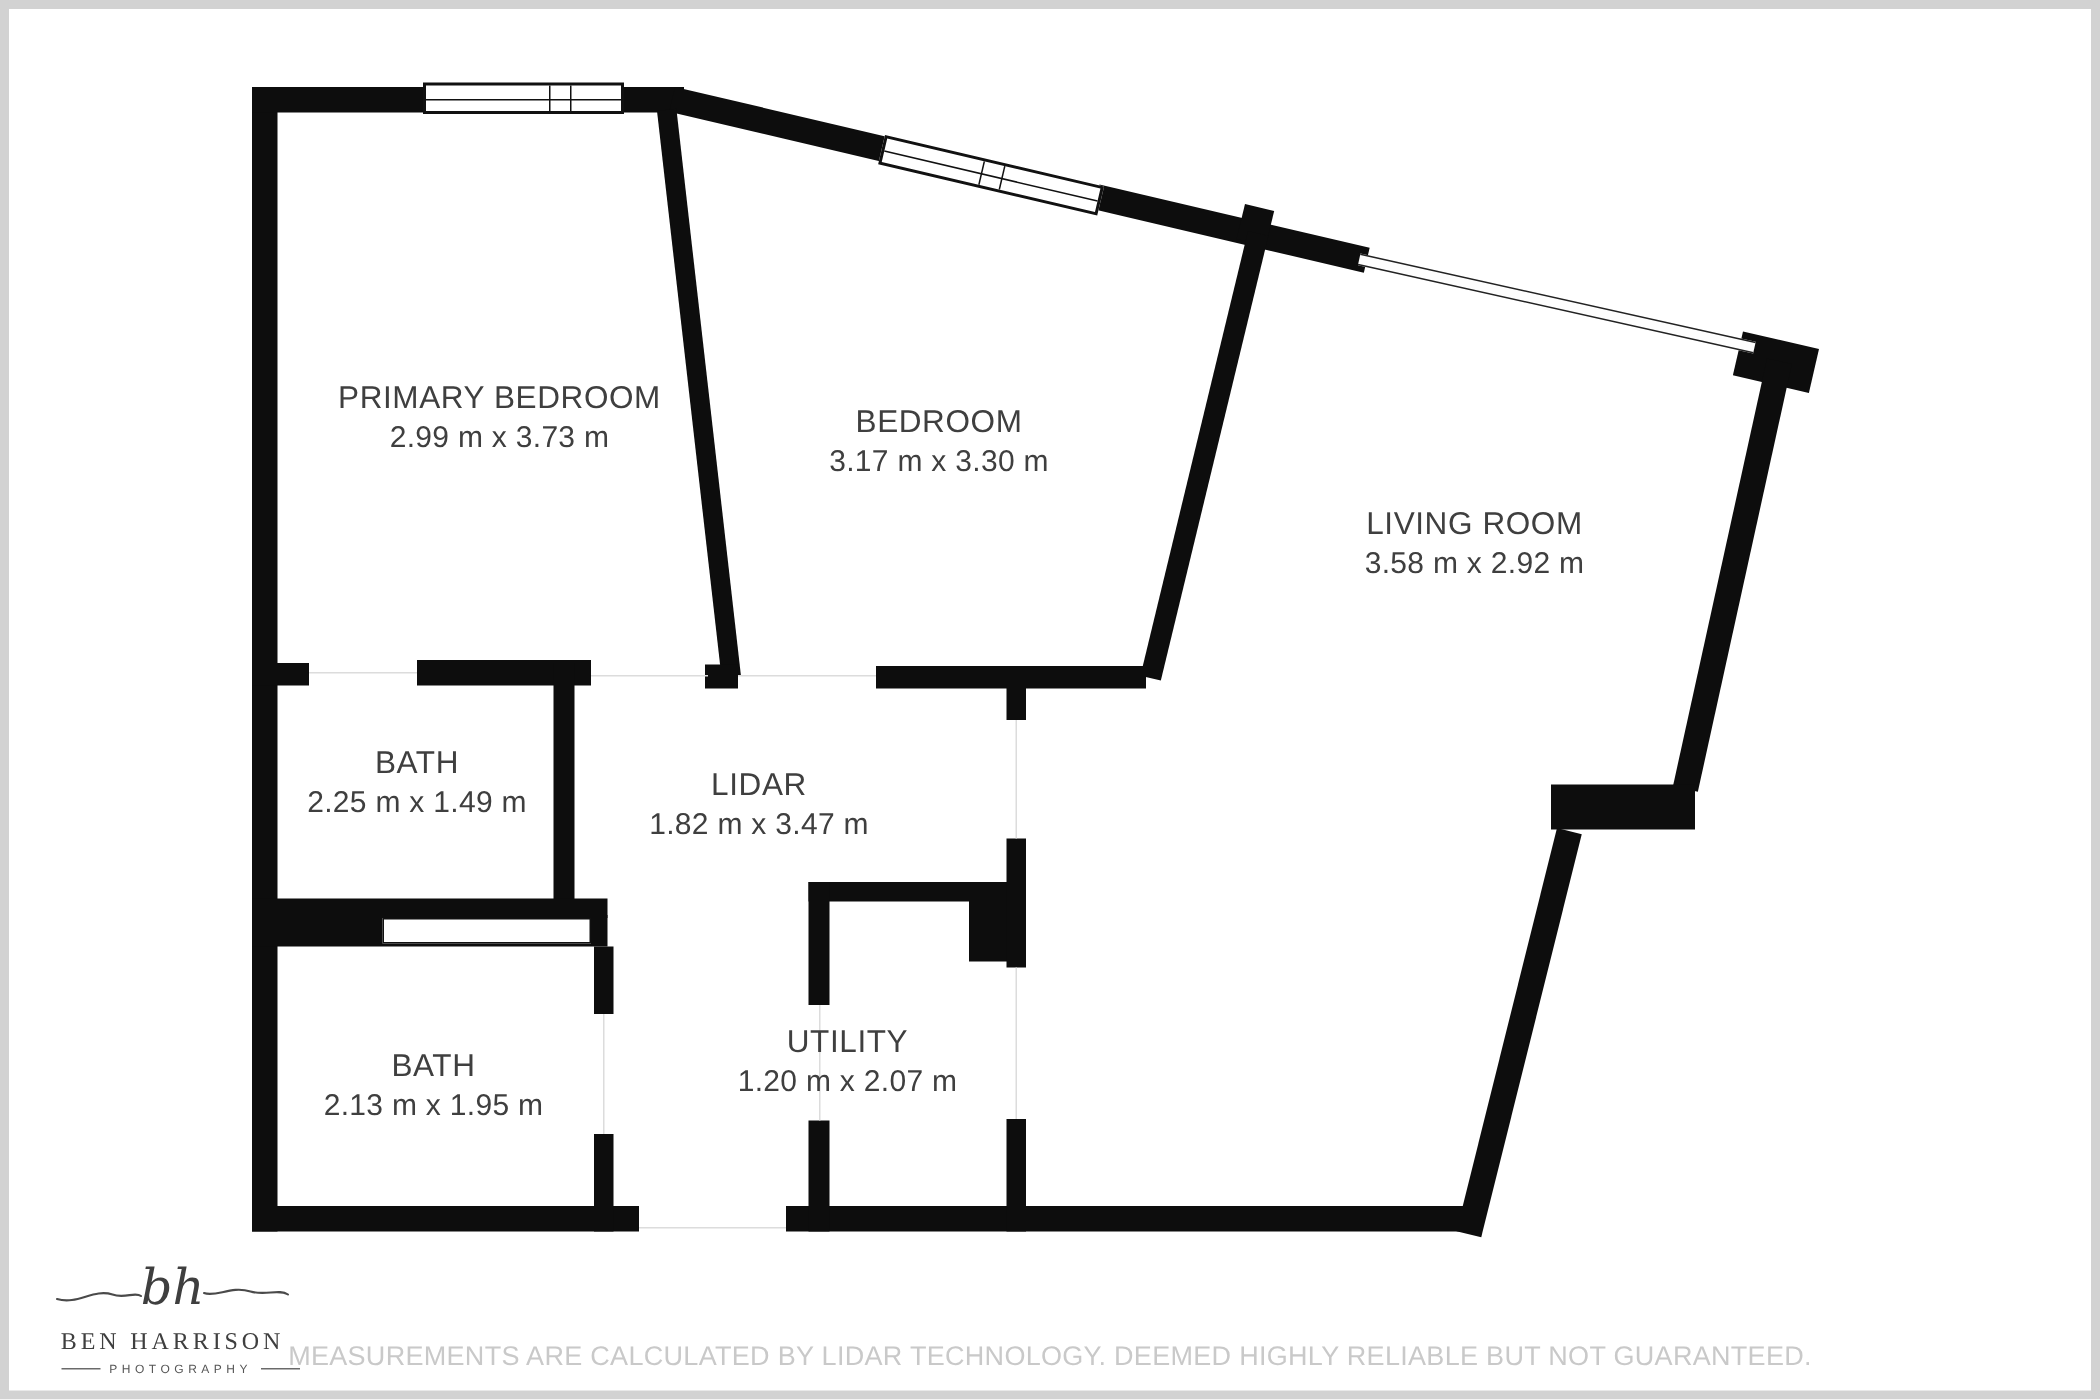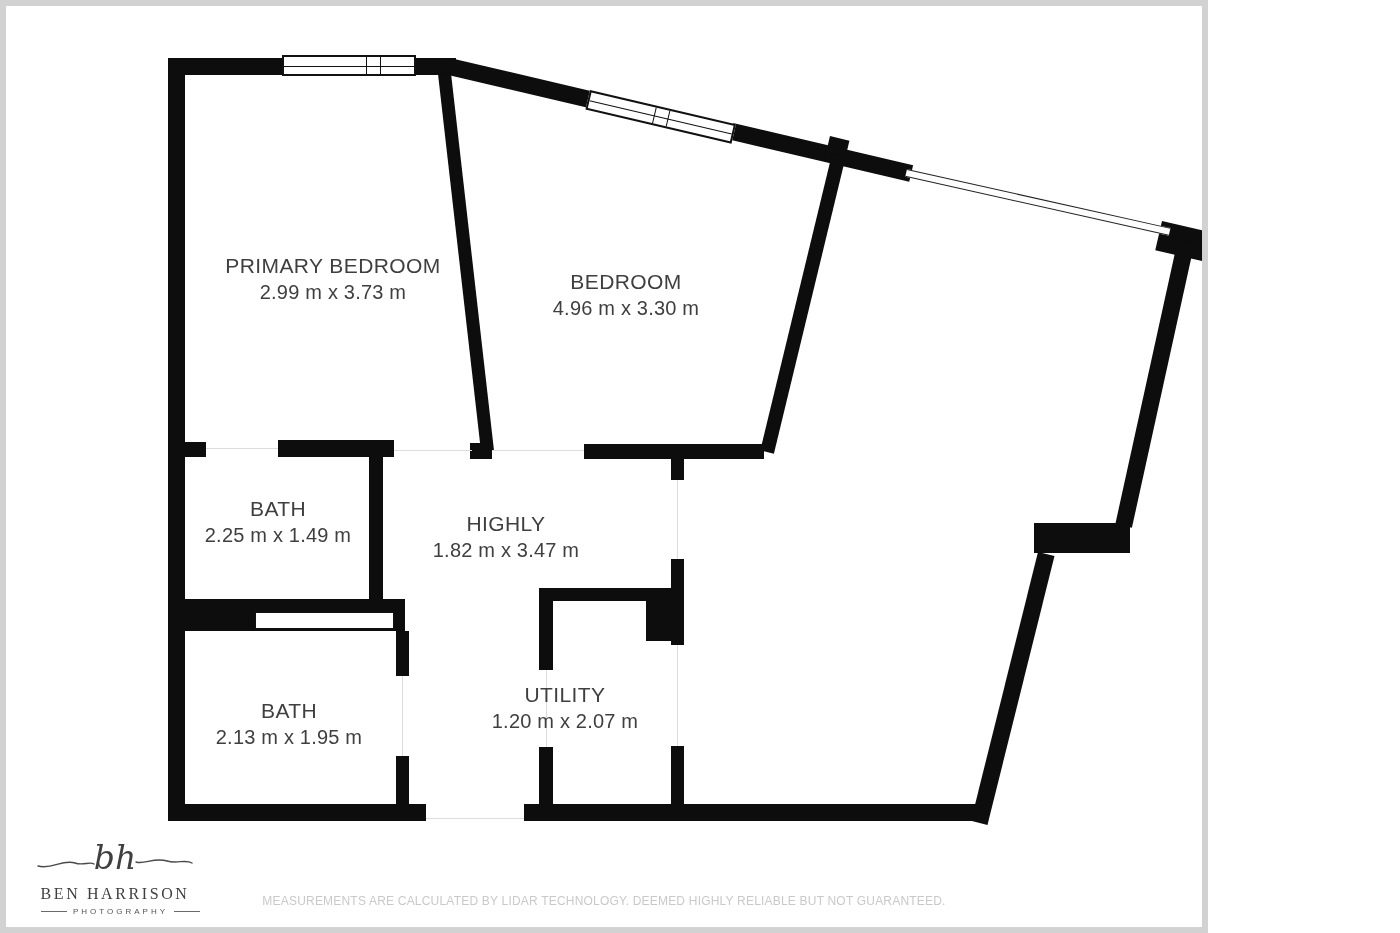--- a/index.html
+++ b/index.html
@@ -1,17 +1,17 @@
 <!DOCTYPE html>
 <html><head>
 <meta charset="utf-8">
 <style>
   html,body{margin:0;padding:0;background:#ffffff;}
   #canvas{
-    position:relative;width:1208px;height:933px;background:#ffffff;
+    position:relative;width:1400px;height:933px;background:#ffffff;
     border:6px solid #d2d2d2;box-sizing:border-box;overflow:hidden;
     font-family:"Liberation Sans",sans-serif;
   }
   .w{position:absolute;background:#0d0d0d;}
   .rot{transform-origin:0 0;}
   .door{position:absolute;background:#dcdcdc;}
   .win{position:absolute;background:#ffffff;border:2px solid #111;box-sizing:border-box;}
   .win .mid{position:absolute;left:0;right:0;top:50%;height:1px;background:#111;}
   .win .mull{position:absolute;top:0;bottom:0;width:1px;background:#111;}
   .glass{position:absolute;background:#fdfdfd;border-top:1.5px solid #222;border-bottom:1.5px solid #222;box-sizing:border-box;}
@@ -21,21 +21,21 @@
   }
   .room-label .dims{font-size:20px;letter-spacing:.2px;}
   .inset{position:absolute;background:#fff;border:1.5px solid #111;box-sizing:border-box;}
   #brand{position:absolute;left:24px;top:830px;width:170px;text-align:center;color:#3f3f3f;}
   #brand .name{font-family:"Liberation Serif",serif;font-size:16px;letter-spacing:2.6px;margin-top:1px;}
   #brand .tagrow{display:flex;align-items:center;justify-content:flex-end;gap:6px;margin-top:4px;}
   #brand .tagrow .rule{width:26px;height:1px;background:#6a6a6a;}
   #brand .tag{font-size:8px;letter-spacing:3px;color:#555;}
   #disclaimer{
     position:absolute;left:0;right:0;top:888px;text-align:center;
-    color:#c9c9c9;font-size:12px;letter-spacing:.2px;
+    color:#c9c9c9;font-size:18px;letter-spacing:.2px;
   }
 </style>
 </head>
 <body>
 
 <div id="canvas">
 
   <div class="w" style="left:162px;top:52px;width:17px;height:763px;"></div>
   <div class="w" style="left:162px;top:52px;width:116px;height:17px;"></div>
   <div class="w" style="left:408px;top:52px;width:42px;height:17px;"></div>
@@ -94,28 +94,32 @@
   <div class="door" style="left:540px;top:664px;width:1px;height:77px;"></div>
   <div class="door" style="left:396px;top:670px;width:1px;height:80px;"></div>
   <div class="door" style="left:420px;top:812px;width:98px;height:1px;"></div>
 
   <div class="room-label" style="left:327px;top:246px;">
     <div>PRIMARY BEDROOM</div>
     <div class="dims">2.99 m x 3.73 m</div>
   </div>
   <div class="room-label" style="left:620px;top:262px;">
     <div>BEDROOM</div>
-    <div class="dims">4.96 m x 3.30 m</div>
+    <div class="dims">3.17 m x 3.30 m</div>
+  </div>
+  <div class="room-label" style="left:977px;top:330px;">
+    <div>LIVING ROOM</div>
+    <div class="dims">3.58 m x 2.92 m</div>
   </div>
   <div class="room-label" style="left:272px;top:489px;">
     <div>BATH</div>
     <div class="dims">2.25 m x 1.49 m</div>
   </div>
   <div class="room-label" style="left:500px;top:504px;">
-    <div>HIGHLY</div>
+    <div>LIDAR</div>
     <div class="dims">1.82 m x 3.47 m</div>
   </div>
   <div class="room-label" style="left:283px;top:691px;">
     <div>BATH</div>
     <div class="dims">2.13 m x 1.95 m</div>
   </div>
   <div class="room-label" style="left:559px;top:675px;">
     <div>UTILITY</div>
     <div class="dims">1.20 m x 2.07 m</div>
   </div>

